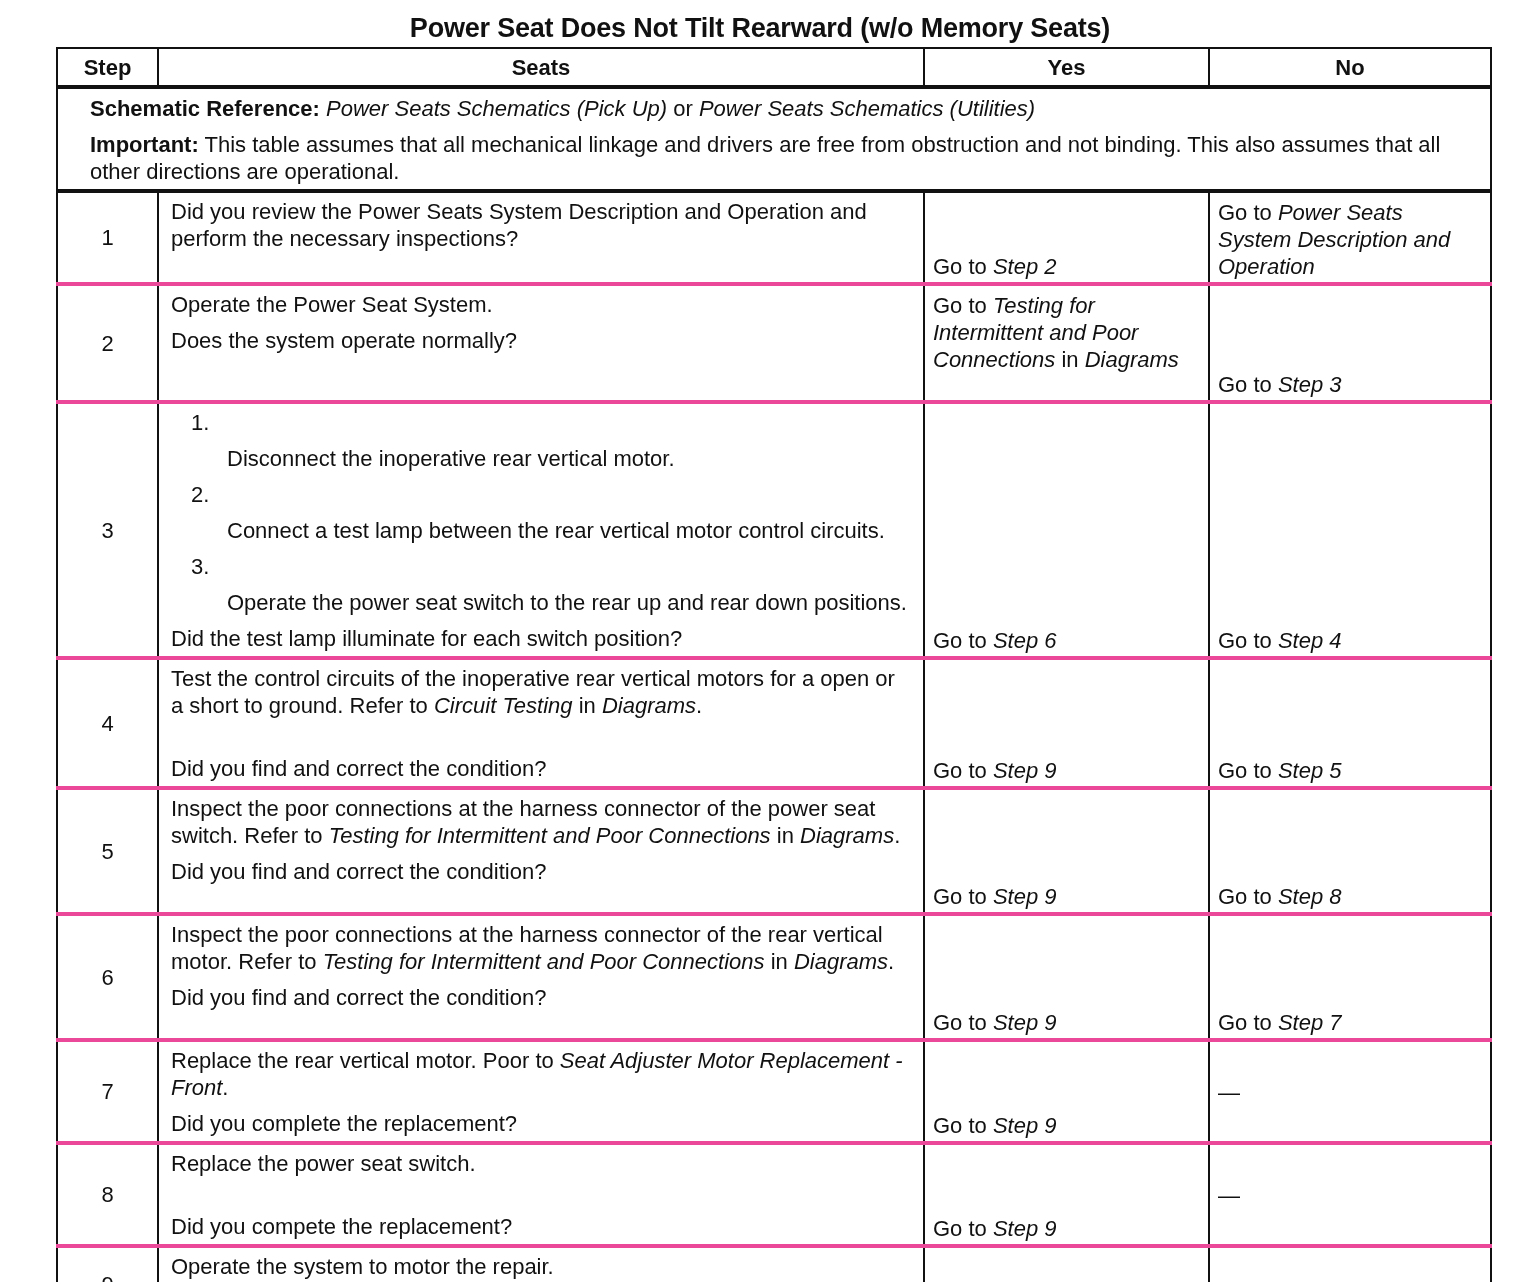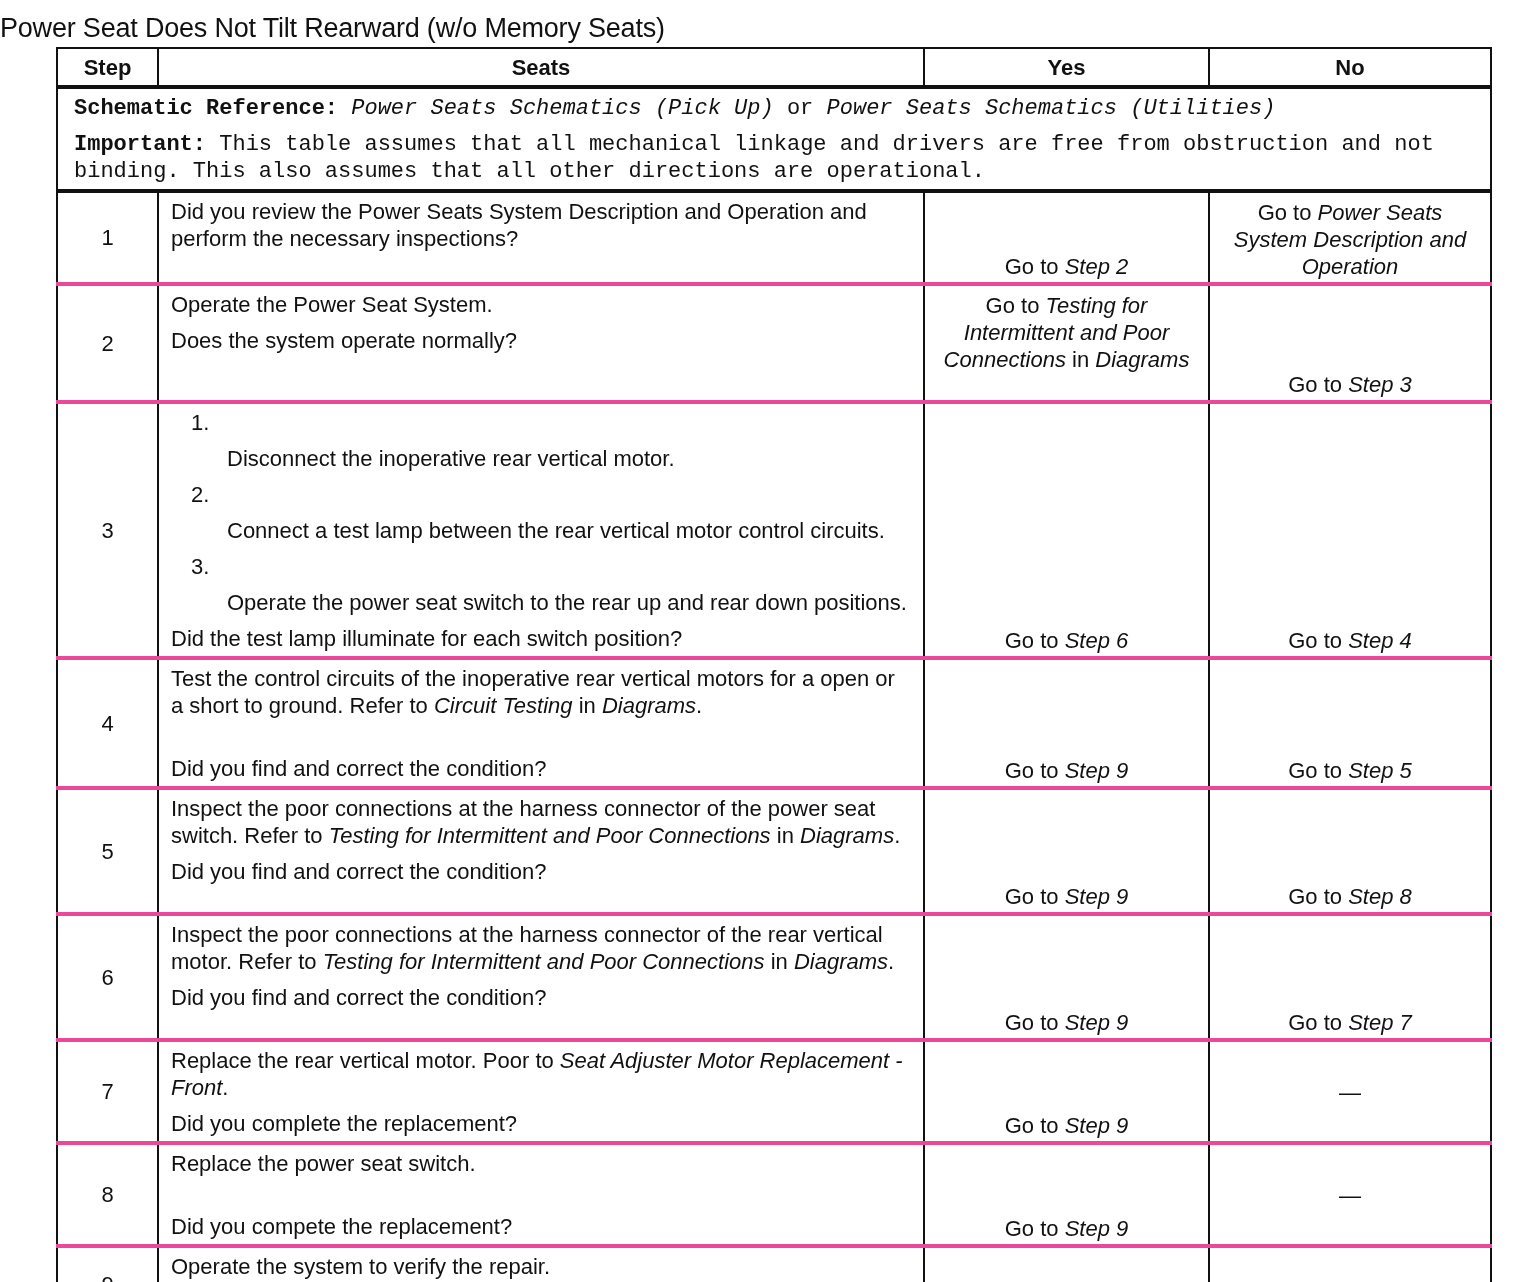--- a/index.html
+++ b/index.html
@@ -13,21 +13,22 @@
       position: relative;
       font-family: "Liberation Sans", "DejaVu Sans", sans-serif;
       color: #111111;
       overflow: hidden;
     }
     .title {
       position: absolute;
       left: 0;
       top: 10px;
       width: 1520px;
-      font-weight: normal;
+      text-align: center;
+      font-weight: bold;
       font-size: 27px;
       letter-spacing: -0.2px;
       line-height: 36px;
     }
     table.dt {
       position: absolute;
       left: 56px;
       top: 47px;
       width: 1434px;
       border-collapse: collapse;
@@ -49,21 +50,21 @@
     }
     col.c-step { width: 101px; }
     col.c-action { width: 766px; }
     col.c-yes { width: 285px; }
     col.c-no { width: 282px; }
 
     .info-cell {
       padding: 6px 16px 4px 16px !important;
       border-bottom: 4px solid #111 !important;
     }
-    .info-line { margin: 0 0 9px 0; font-family: Liberation Mono, monospace; }
+    .info-line { margin: 0 0 9px 16px; }
     .info-line:last-child { margin-bottom: 0; }
     .b { font-weight: bold; }
     .i { font-style: italic; }
 
     tr.step-row > td { border-bottom: 4px solid #ec4899; }
     tr.step-row:last-child > td { border-bottom: 3px solid #111; }
 
     td.step-num {
       text-align: center;
       vertical-align: middle !important;
@@ -75,21 +76,21 @@
     .spacer { height: 27px; }
     .list-item {
       display: flex;
       margin: 0 0 9px 0;
       padding-left: 20px;
     }
     .list-item .num { width: 36px; flex: 0 0 36px; }
     .list-item .txt { flex: 1; margin-top: 36px; }
 
     td.ans {
-      text-align: center;
+      text-align: left;
       vertical-align: bottom !important;
       padding: 4px 8px 2px 8px !important;
     }
     td.ans.top { vertical-align: top !important; padding-top: 6px !important; }
     td.ans.mid { vertical-align: middle !important; }
 
     .row-1 { height: 90px; }
     .row-2 { height: 118px; }
     .row-3 { height: 196px; }
     .row-4 { height: 126px; }
@@ -289,21 +290,21 @@
         <span class="i">Step 9</span>
       </td>
       <td class="ans mid">
         <span>—</span>
       </td>
     </tr>
 
     <tr class="step-row row-9">
       <td class="step-num">9</td>
       <td class="action">
-        <div class="para">Operate the system to verify the repair.</div>
+        <div class="para">Operate the system to motor the repair.</div>
         <div class="para">Did you correct the condition?</div>
       </td>
       <td class="ans">
         <span>System OK</span>
       </td>
       <td class="ans">
         <span>Go to</span>
         <span class="i">Step 3</span>
       </td>
     </tr>

